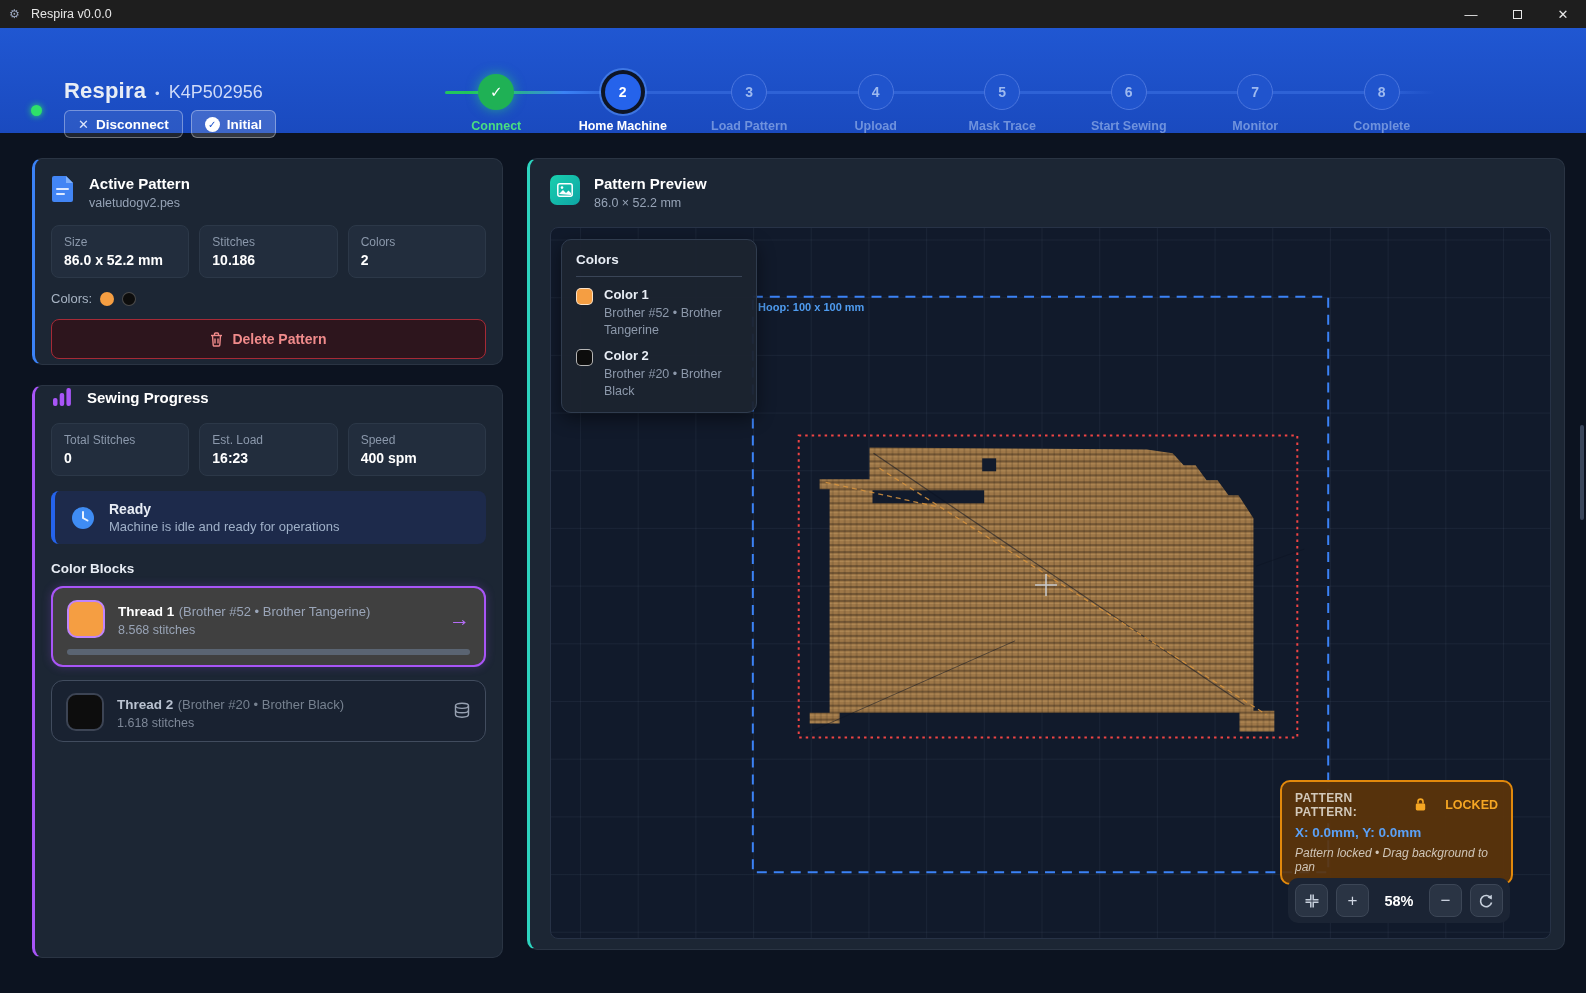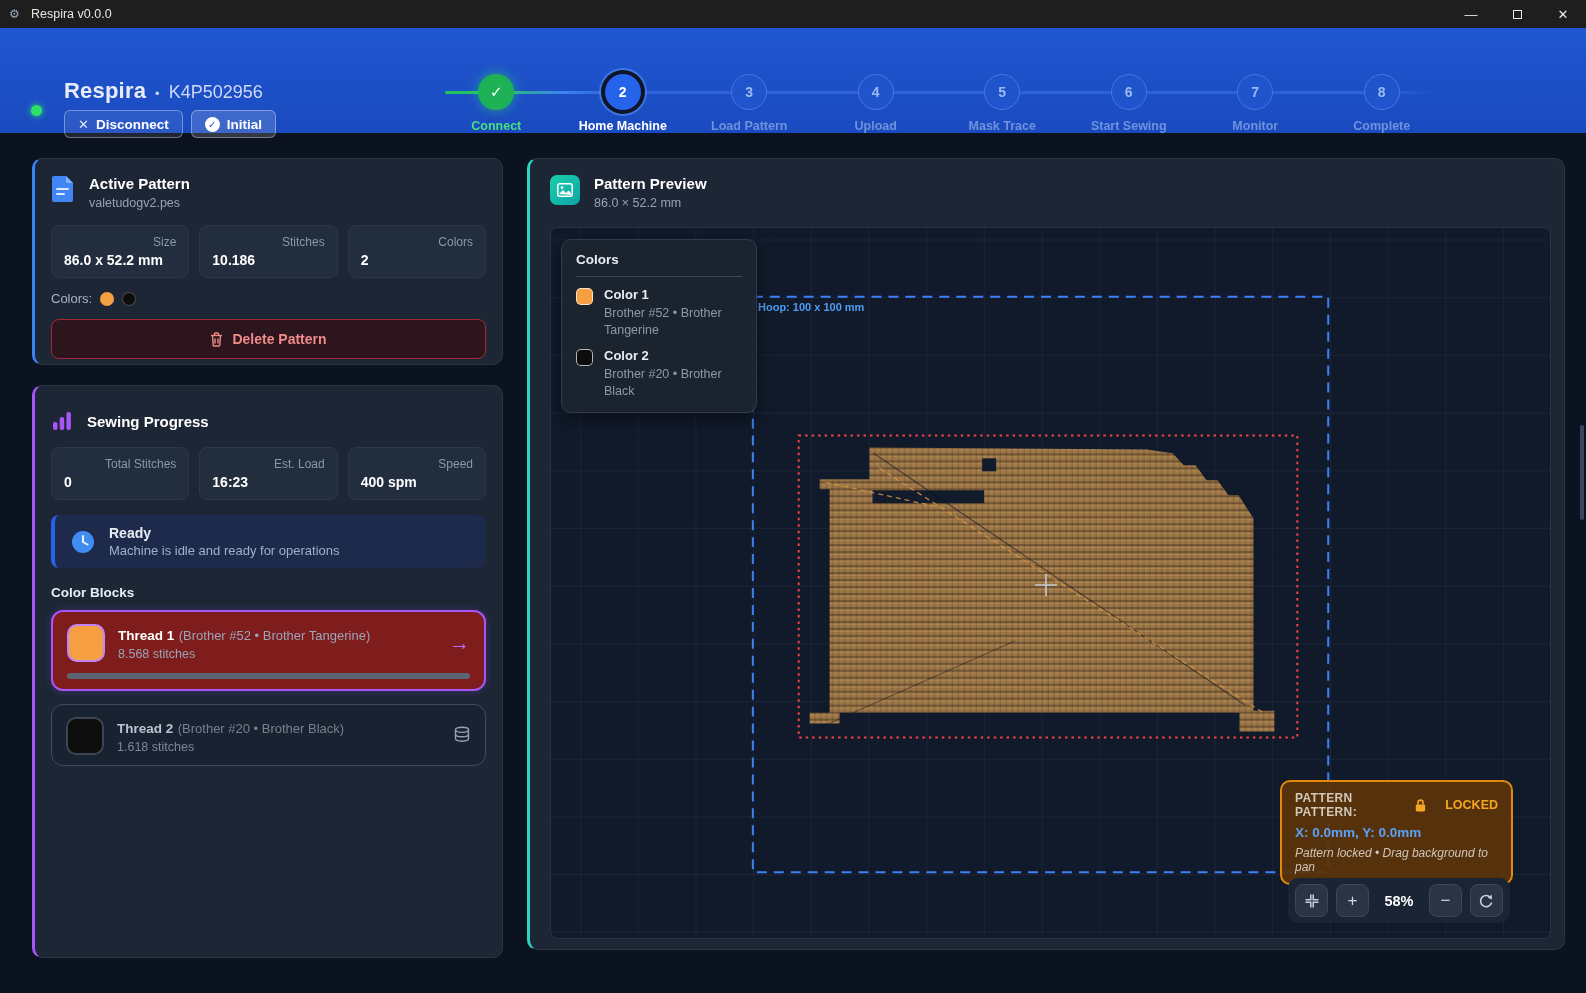--- a/index.html
+++ b/index.html
@@ -53,36 +53,36 @@
   .card.blue{border-left:3px solid var(--accent-blue);}
   .card.purple{border-left:3px solid var(--accent-purple);}
   .card.teal{border-left:3px solid var(--accent-teal);}
 
   .card-head{display:flex;gap:14px;align-items:flex-start;}
   .card-title{font-size:15px;font-weight:bold;color:#fff;}
   .card-sub{font-size:12.5px;color:#96a3b6;margin-top:4px;}
 
   .stats{display:flex;gap:10px;margin-top:15px;}
   .statbox{flex:1;background:var(--bg-statbox);border:1px solid #2c3848;border-radius:8px;padding:9px 12px;}
-  .statbox .sl{font-size:12px;color:#8b98ab;text-align:right;}
+  .statbox .sl{font-size:12px;color:#8b98ab;}
   .statbox .sv{font-size:14px;font-weight:bold;color:#fff;margin-top:3px;}
 
   .colors-row{display:flex;align-items:center;gap:8px;margin-top:13px;font-size:13px;color:#a8b4c4;}
   .dot{width:14px;height:14px;border-radius:50%;}
   .dot.darkish{border:1.5px solid rgba(255,255,255,.25);}
 
   .delete-btn{margin-top:13px;width:100%;height:40px;background:#2d151d;border:1.5px solid #a62a36;border-radius:8px;display:flex;align-items:center;justify-content:center;gap:9px;color:#f08b8b;font-size:14px;font-weight:bold;cursor:pointer;}
 
   .ready-box{margin-top:15px;background:#1d2a4b;border-left:4px solid #2563eb;border-radius:8px;padding:10px 14px;display:flex;gap:12px;align-items:center;}
   .ready-box .rt{font-size:14px;font-weight:bold;}
   .ready-box .rd{font-size:13px;color:#9fb0c8;margin-top:2px;}
 
   .cb-heading{margin-top:17px;font-size:13.5px;font-weight:bold;color:#e8edf5;}
   .thread{margin-top:10px;border-radius:12px;padding:12px 14px 10px;cursor:pointer;}
-  .thread.active{border:2px solid var(--accent-purple);background:#7f1d1d;box-shadow:0 0 10px rgba(168,85,247,.25);}
+  .thread.active{border:2px solid var(--accent-purple);background:#404040;box-shadow:0 0 10px rgba(168,85,247,.25);}
   .thread.idle{border:1px solid #414c5e;background:#192231;}
   .thread-row{display:flex;align-items:center;gap:13px;}
   .swatch{width:38px;height:38px;border-radius:10px;flex:none;}
   .thread.active .swatch{border:2px solid #c084fc;}
   .thread.idle .swatch{border:2px solid #3c4454;}
   .t-name{font-size:13.5px;font-weight:bold;color:#fff;}
   .t-detail{font-size:13px;color:#9aa5b8;font-weight:normal;}
   .thread.idle .t-name{color:#b9c2d0;}
   .thread.idle .t-detail{color:#76818f;}
   .t-stitches{font-size:12.5px;color:#98a3b5;margin-top:3px;}
@@ -104,21 +104,21 @@
   .colors-overlay .co-title{font-size:13.5px;font-weight:bold;}
   .colors-overlay hr{border:none;border-top:1px solid #3a4557;margin:9px 0 10px;}
   .co-entry{display:flex;gap:11px;margin-top:9px;}
   .co-swatch{width:17px;height:17px;border-radius:5px;border:1.5px solid rgba(255,255,255,.7);flex:none;margin-top:1px;}
   .co-name{font-size:13px;font-weight:bold;}
   .co-detail{font-size:12.5px;color:#8d99ab;margin-top:3px;line-height:1.35;}
 
   .pos-overlay{position:absolute;left:729px;top:552px;width:233px;background:rgba(92,52,10,.92);border:2px solid #e2890c;border-radius:10px;padding:9px 13px;}
   .pos-row1{display:flex;align-items:center;justify-content:space-between;}
   .pos-label{font-size:12px;font-weight:bold;letter-spacing:.4px;color:#d2c8ba;}
-  .pos-lock{display:flex;align-items:center;gap:19px;font-size:12.5px;font-weight:bold;color:var(--locked-amber);}
+  .pos-lock{display:flex;align-items:flex-start;gap:19px;font-size:12.5px;font-weight:bold;color:var(--locked-amber);}
   .pos-xy{margin-top:6px;font-size:13.5px;font-weight:bold;color:#5ba0f5;}
   .pos-hint{margin-top:6px;font-size:12px;font-style:italic;color:#cfc5b8;}
 
   .zoombar{position:absolute;left:737px;top:650px;width:222px;height:45px;background:#1b2434;border-radius:10px;display:flex;align-items:center;gap:8px;padding:0 7px;}
   .zbtn{width:36px;height:33px;background:#2a3444;border:1px solid #3c4656;border-radius:8px;display:flex;align-items:center;justify-content:center;color:#cfd6e2;font-size:17px;cursor:pointer;}
   .zlevel{width:48px;text-align:center;font-size:14.5px;font-weight:bold;color:#fff;}
 
   .scroll-thumb{position:absolute;left:1580px;top:425px;width:4px;height:95px;border-radius:2px;background:#39455a;z-index:60;cursor:pointer;}
 </style>
 </head>
@@ -251,21 +251,21 @@
           <path d="M1 3.5 h11"></path>
             <path d="M4.5 3.5 V2 a1 1 0 0 1 1 -1 h2 a1 1 0 0 1 1 1 v1.5"></path>
           <path d="M2.5 3.5 l.7 9.5 a1 1 0 0 0 1 1 h4.6 a1 1 0 0 0 1 -1 l.7 -9.5"></path>
           <path d="M5 6.5 v5 M8 6.5 v5"></path>
         </g>
       </svg>
       <span>Delete Pattern</span>
     </div>
   </div>
 
-  <div class="card purple" style="left:28px;top:252px;width:471px;height:573px;padding:24px 16px;">
+  <div class="card purple" style="left:28px;top:252px;width:471px;height:573px;padding:0 16px;">
     <div class="card-head" style="align-items:center;">
       <svg width="22" height="22" viewBox="0 0 22 22">
         <rect x="2" y="12" width="4.5" height="8" rx="2" fill="#a855f7"></rect>
         <rect x="8.7" y="7" width="4.5" height="13" rx="2" fill="#a855f7"></rect>
         <rect x="15.4" y="2" width="4.5" height="18" rx="2" fill="#a855f7"></rect>
       </svg>
       <div class="card-title">Sewing Progress</div>
     </div>
     <div class="stats">
       <div class="statbox">

